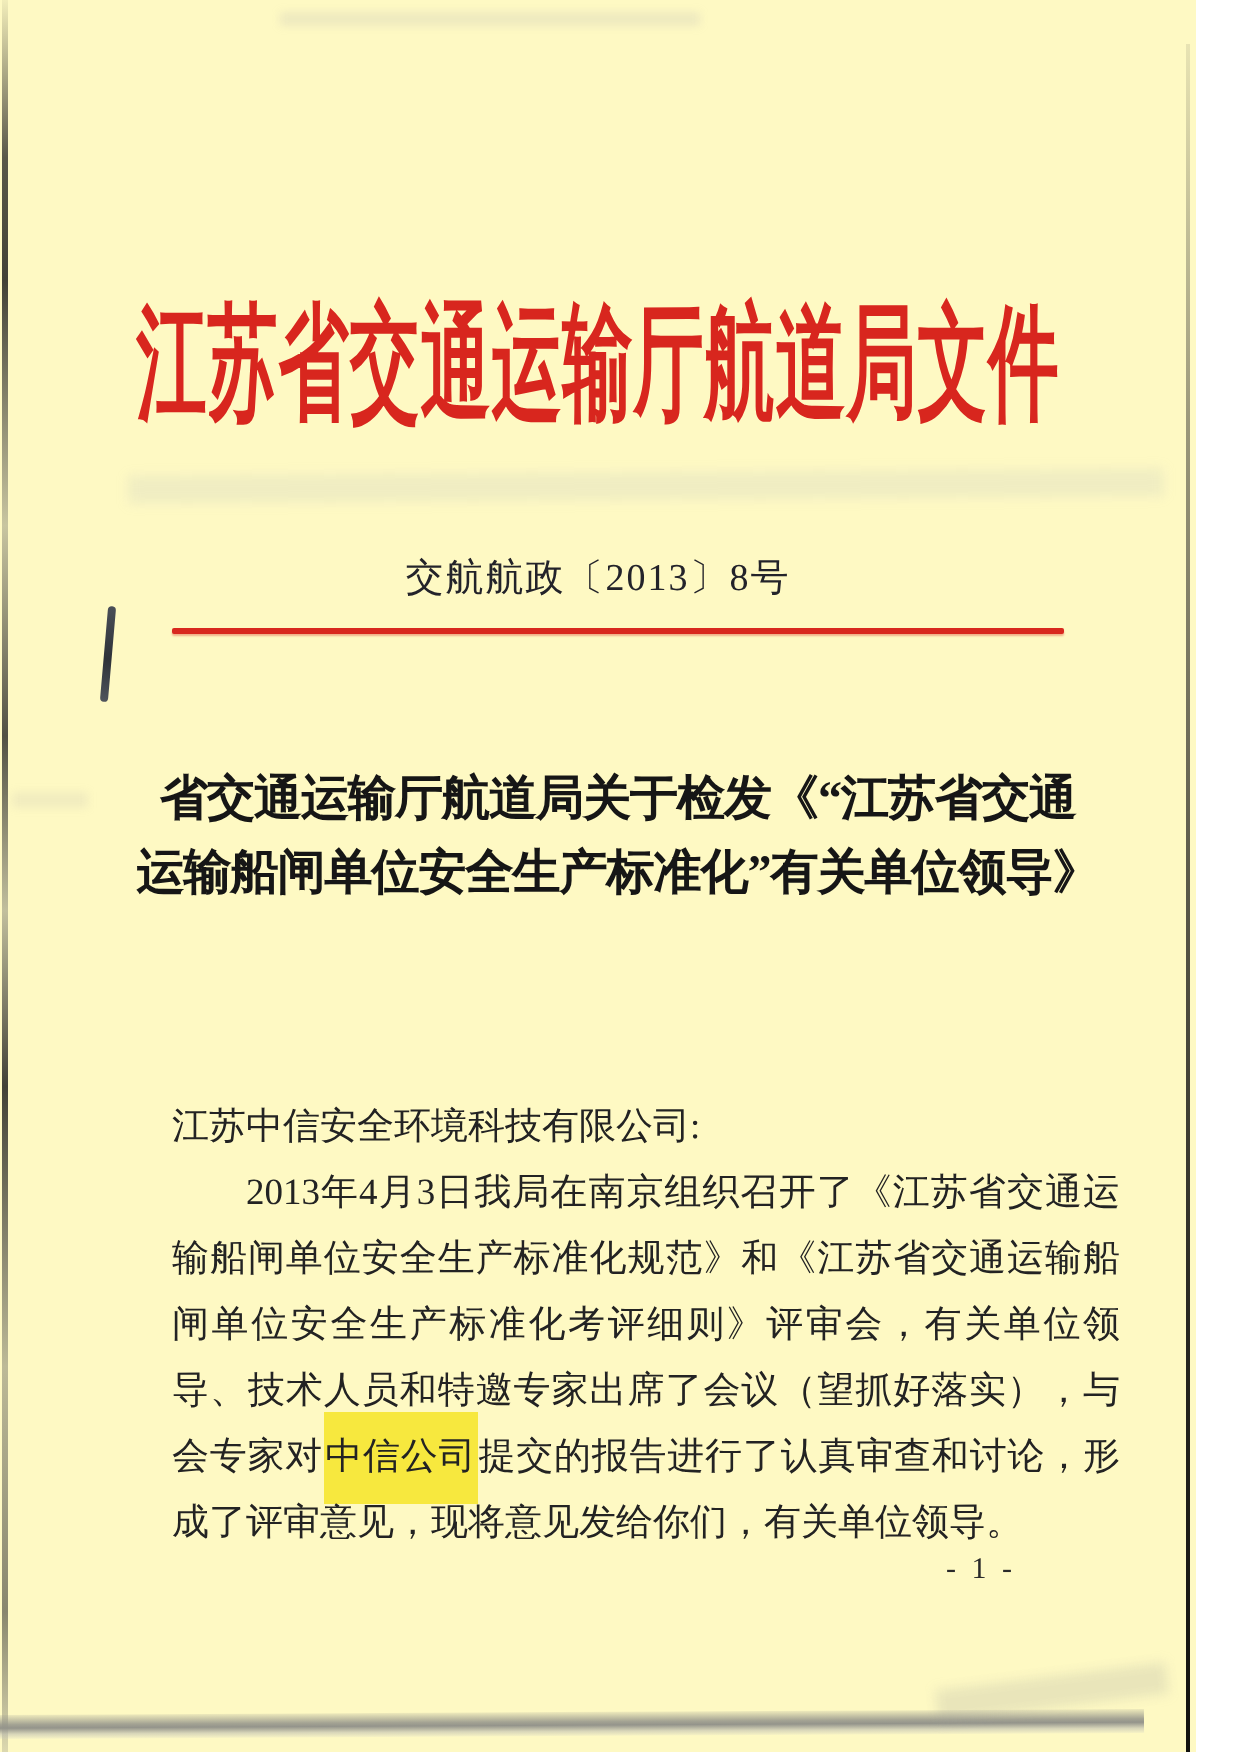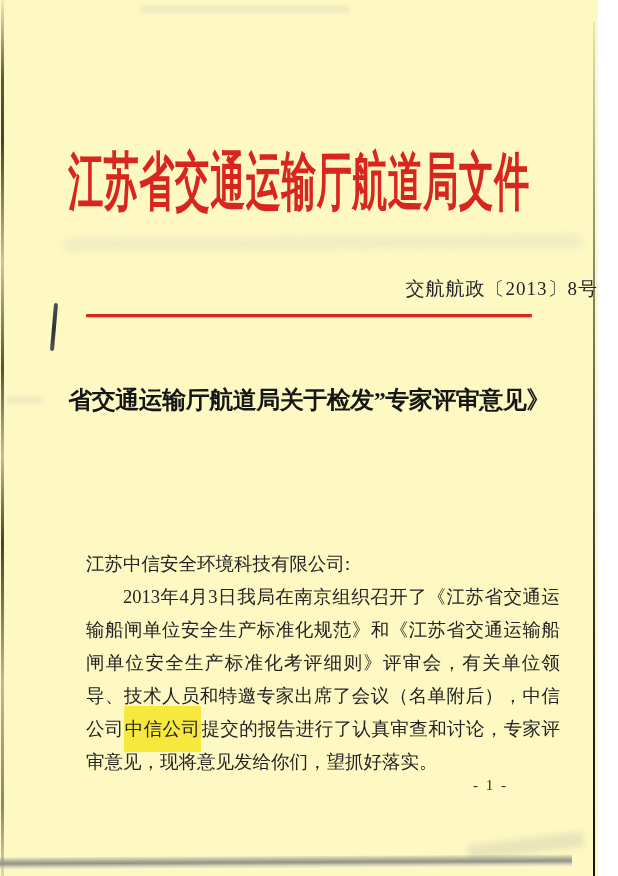--- a/index.html
+++ b/index.html
@@ -74,21 +74,21 @@
   .red-head-wrap{
     position:absolute;top:150px;left:0;width:100%;height:64px;
     display:flex;align-items:center;justify-content:center;
   }
   .red-head{
     font-size:35px;font-weight:bold;color:#d8261e;
     transform:scaleY(1.8);white-space:nowrap;letter-spacing:0.5px;
   }
   .doc-number{
     position:absolute;top:276px;left:0;width:100%;
-    text-align:right;font-size:19px;letter-spacing:1px;color:#23232a;
+    text-align:center;font-size:19px;letter-spacing:1px;color:#23232a;
   }
   .red-rule{
     position:absolute;left:86px;top:314px;width:446px;height:3px;
     background:#d8281e;border-radius:1px;
     box-shadow:0 1px 1px rgba(216,40,30,0.35);
   }
   .doc-title{
     position:absolute;top:382px;left:59px;width:500px;
     text-align:center;font-size:24px;font-weight:bold;
     line-height:37px;color:#161616;letter-spacing:-0.5px;
@@ -122,23 +122,24 @@
 
   <div class="red-head-wrap">
     <div class="red-head">江苏省交通运输厅航道局文件</div>
   </div>
 
   <div class="doc-number">交航航政〔2013〕8号</div>
 
   <div class="red-rule"></div>
 
   <div class="doc-title">
-    <div>省交通运输厅航道局关于检发”专家评审意见》</div>
+    <div>省交通运输厅航道局关于检发《“江苏省交通</div>
+    <div>运输船闸单位安全生产标准化”有关单位领导》</div>
   </div>
 
   <div class="body-block">
     <div>江苏中信安全环境科技有限公司:</div>
-    <p><span>2013年4月3日我局在南京组织召开了《江苏省交通运输船闸单位安全生产标准化规范》和《江苏省交通运输船闸单位安全生产标准化考评细则》评审会，有关单位领导、技术人员和特邀专家出席了会议（名单附后），中信公司</span><span class="hl">中信公司</span><span>提交的报告进行了认真审查和讨论，专家评审意见，现将意见发给你们，望抓好落实。</span></p>
+    <p><span>2013年4月3日我局在南京组织召开了《江苏省交通运输船闸单位安全生产标准化规范》和《江苏省交通运输船闸单位安全生产标准化考评细则》评审会，有关单位领导、技术人员和特邀专家出席了会议（望抓好落实），与会专家对</span><span class="hl">中信公司</span><span>提交的报告进行了认真审查和讨论，形成了评审意见，现将意见发给你们，有关单位领导。</span></p>
   </div>
 
   <div class="page-number">- 1 -</div>
 
 </div>
 
 </body></html>

